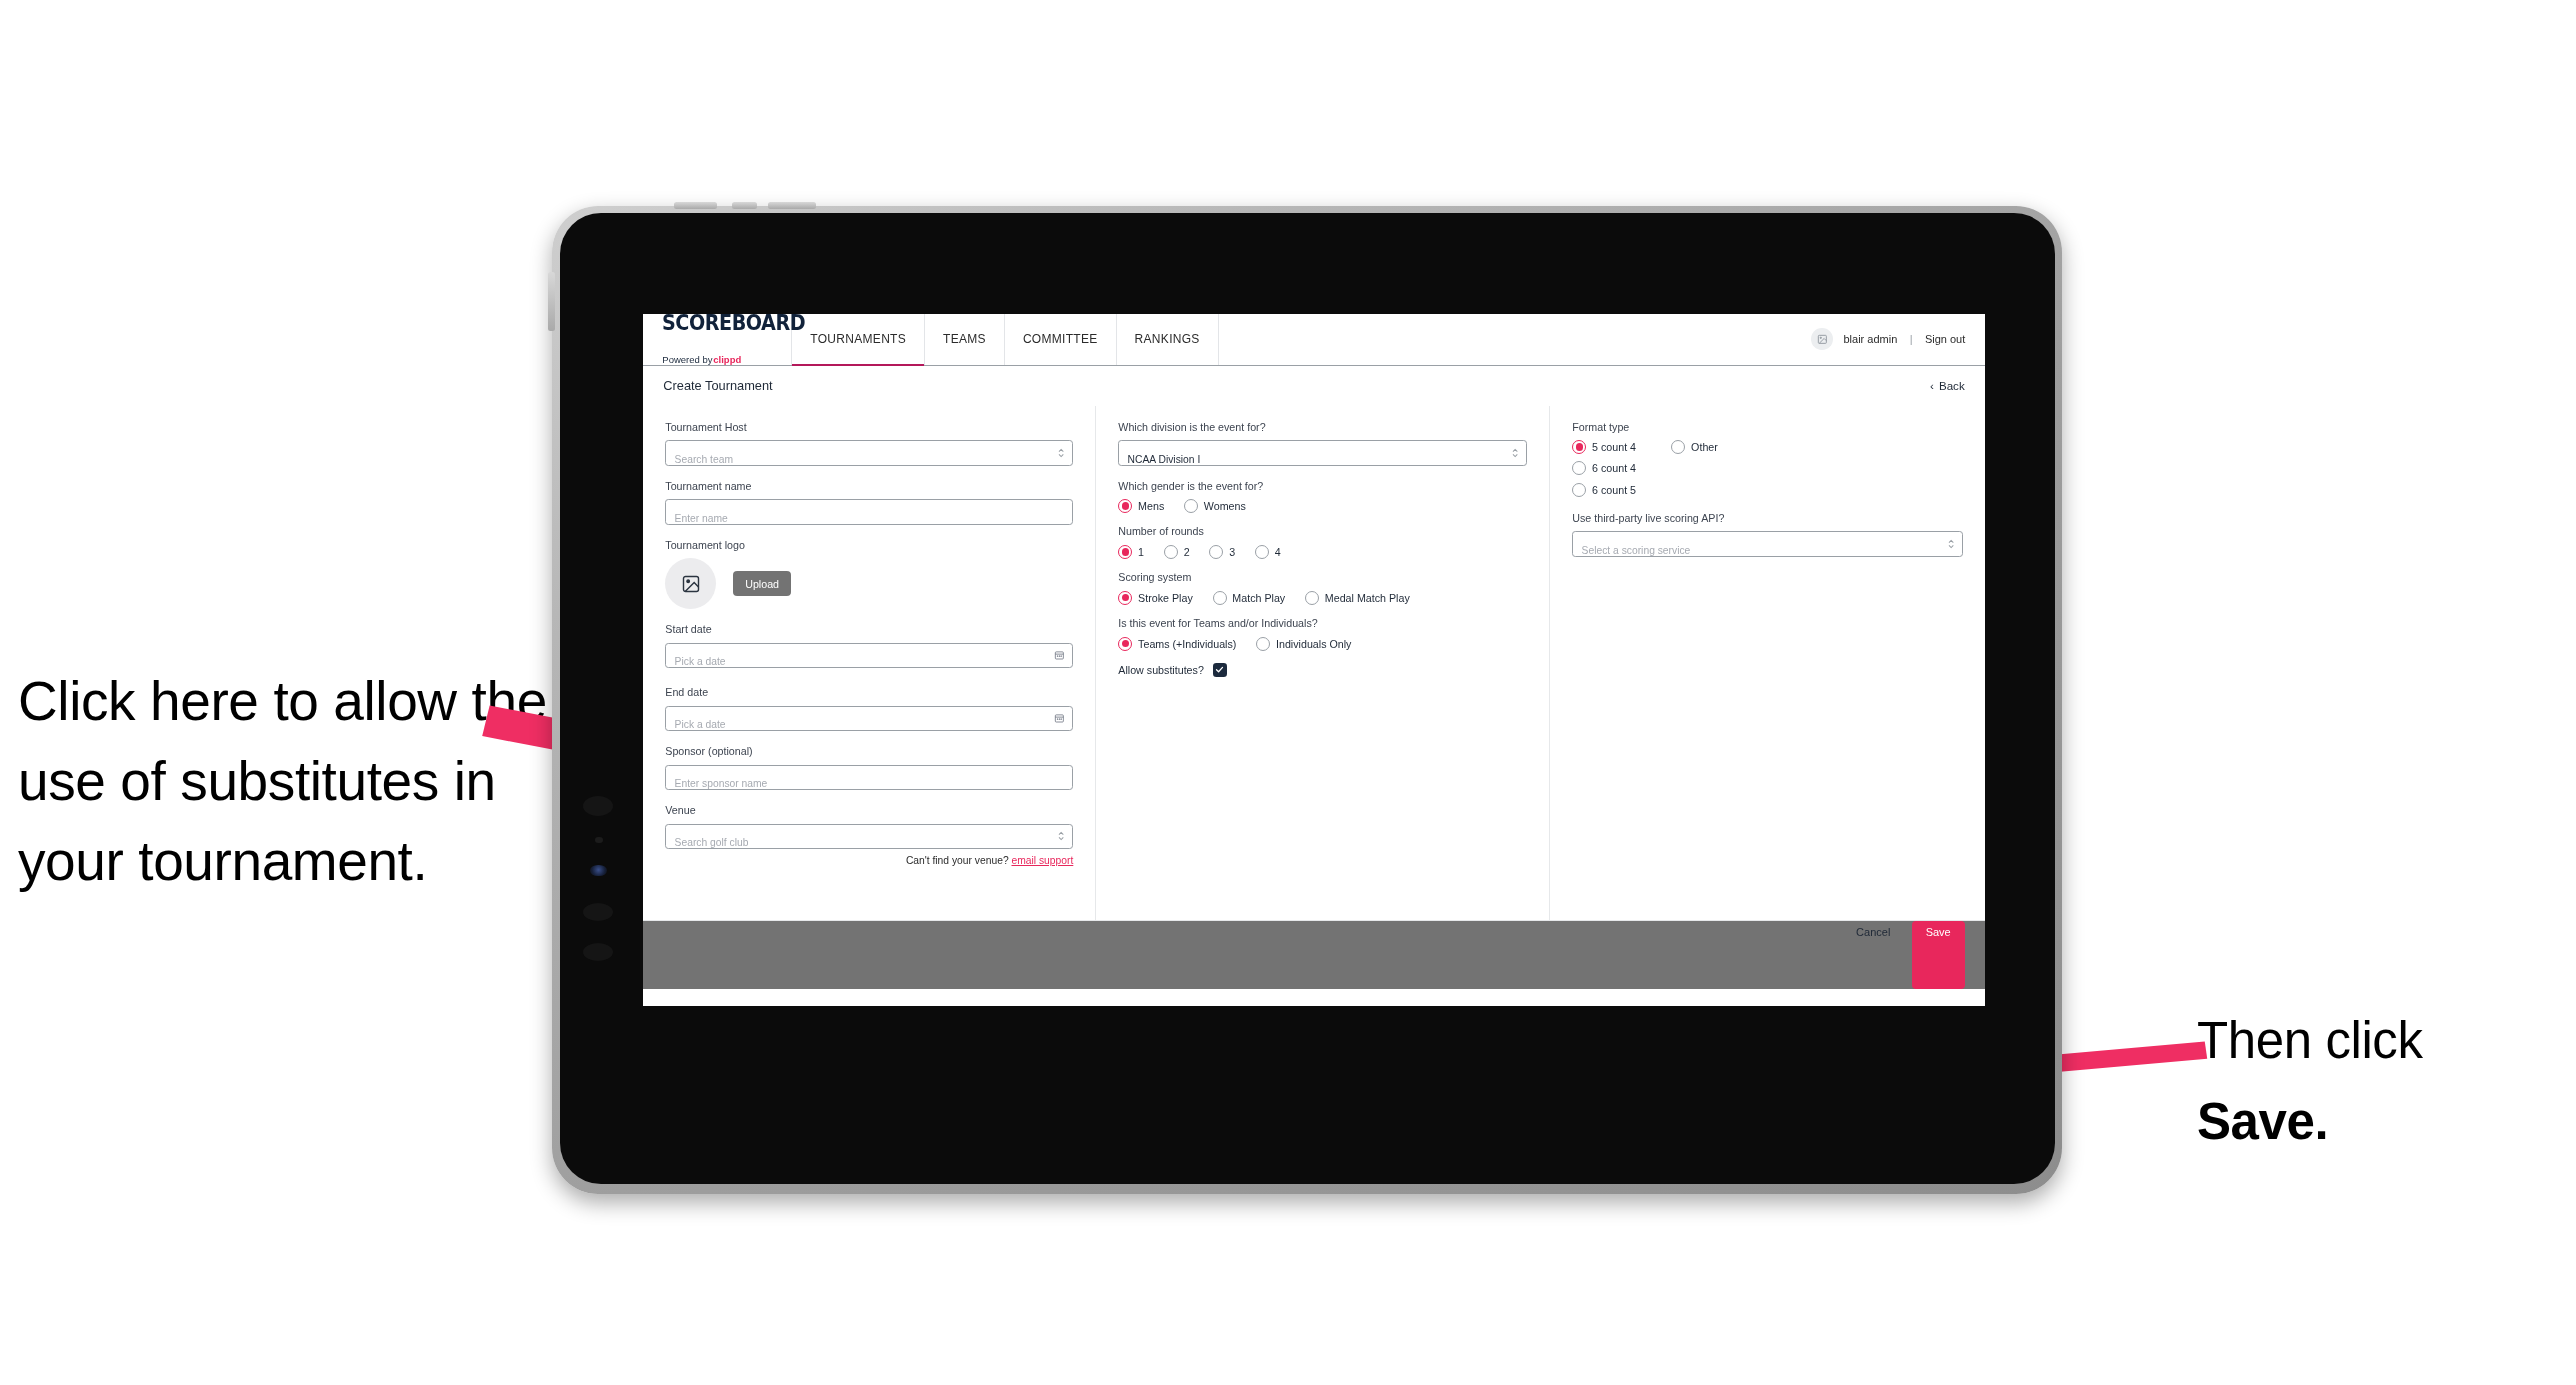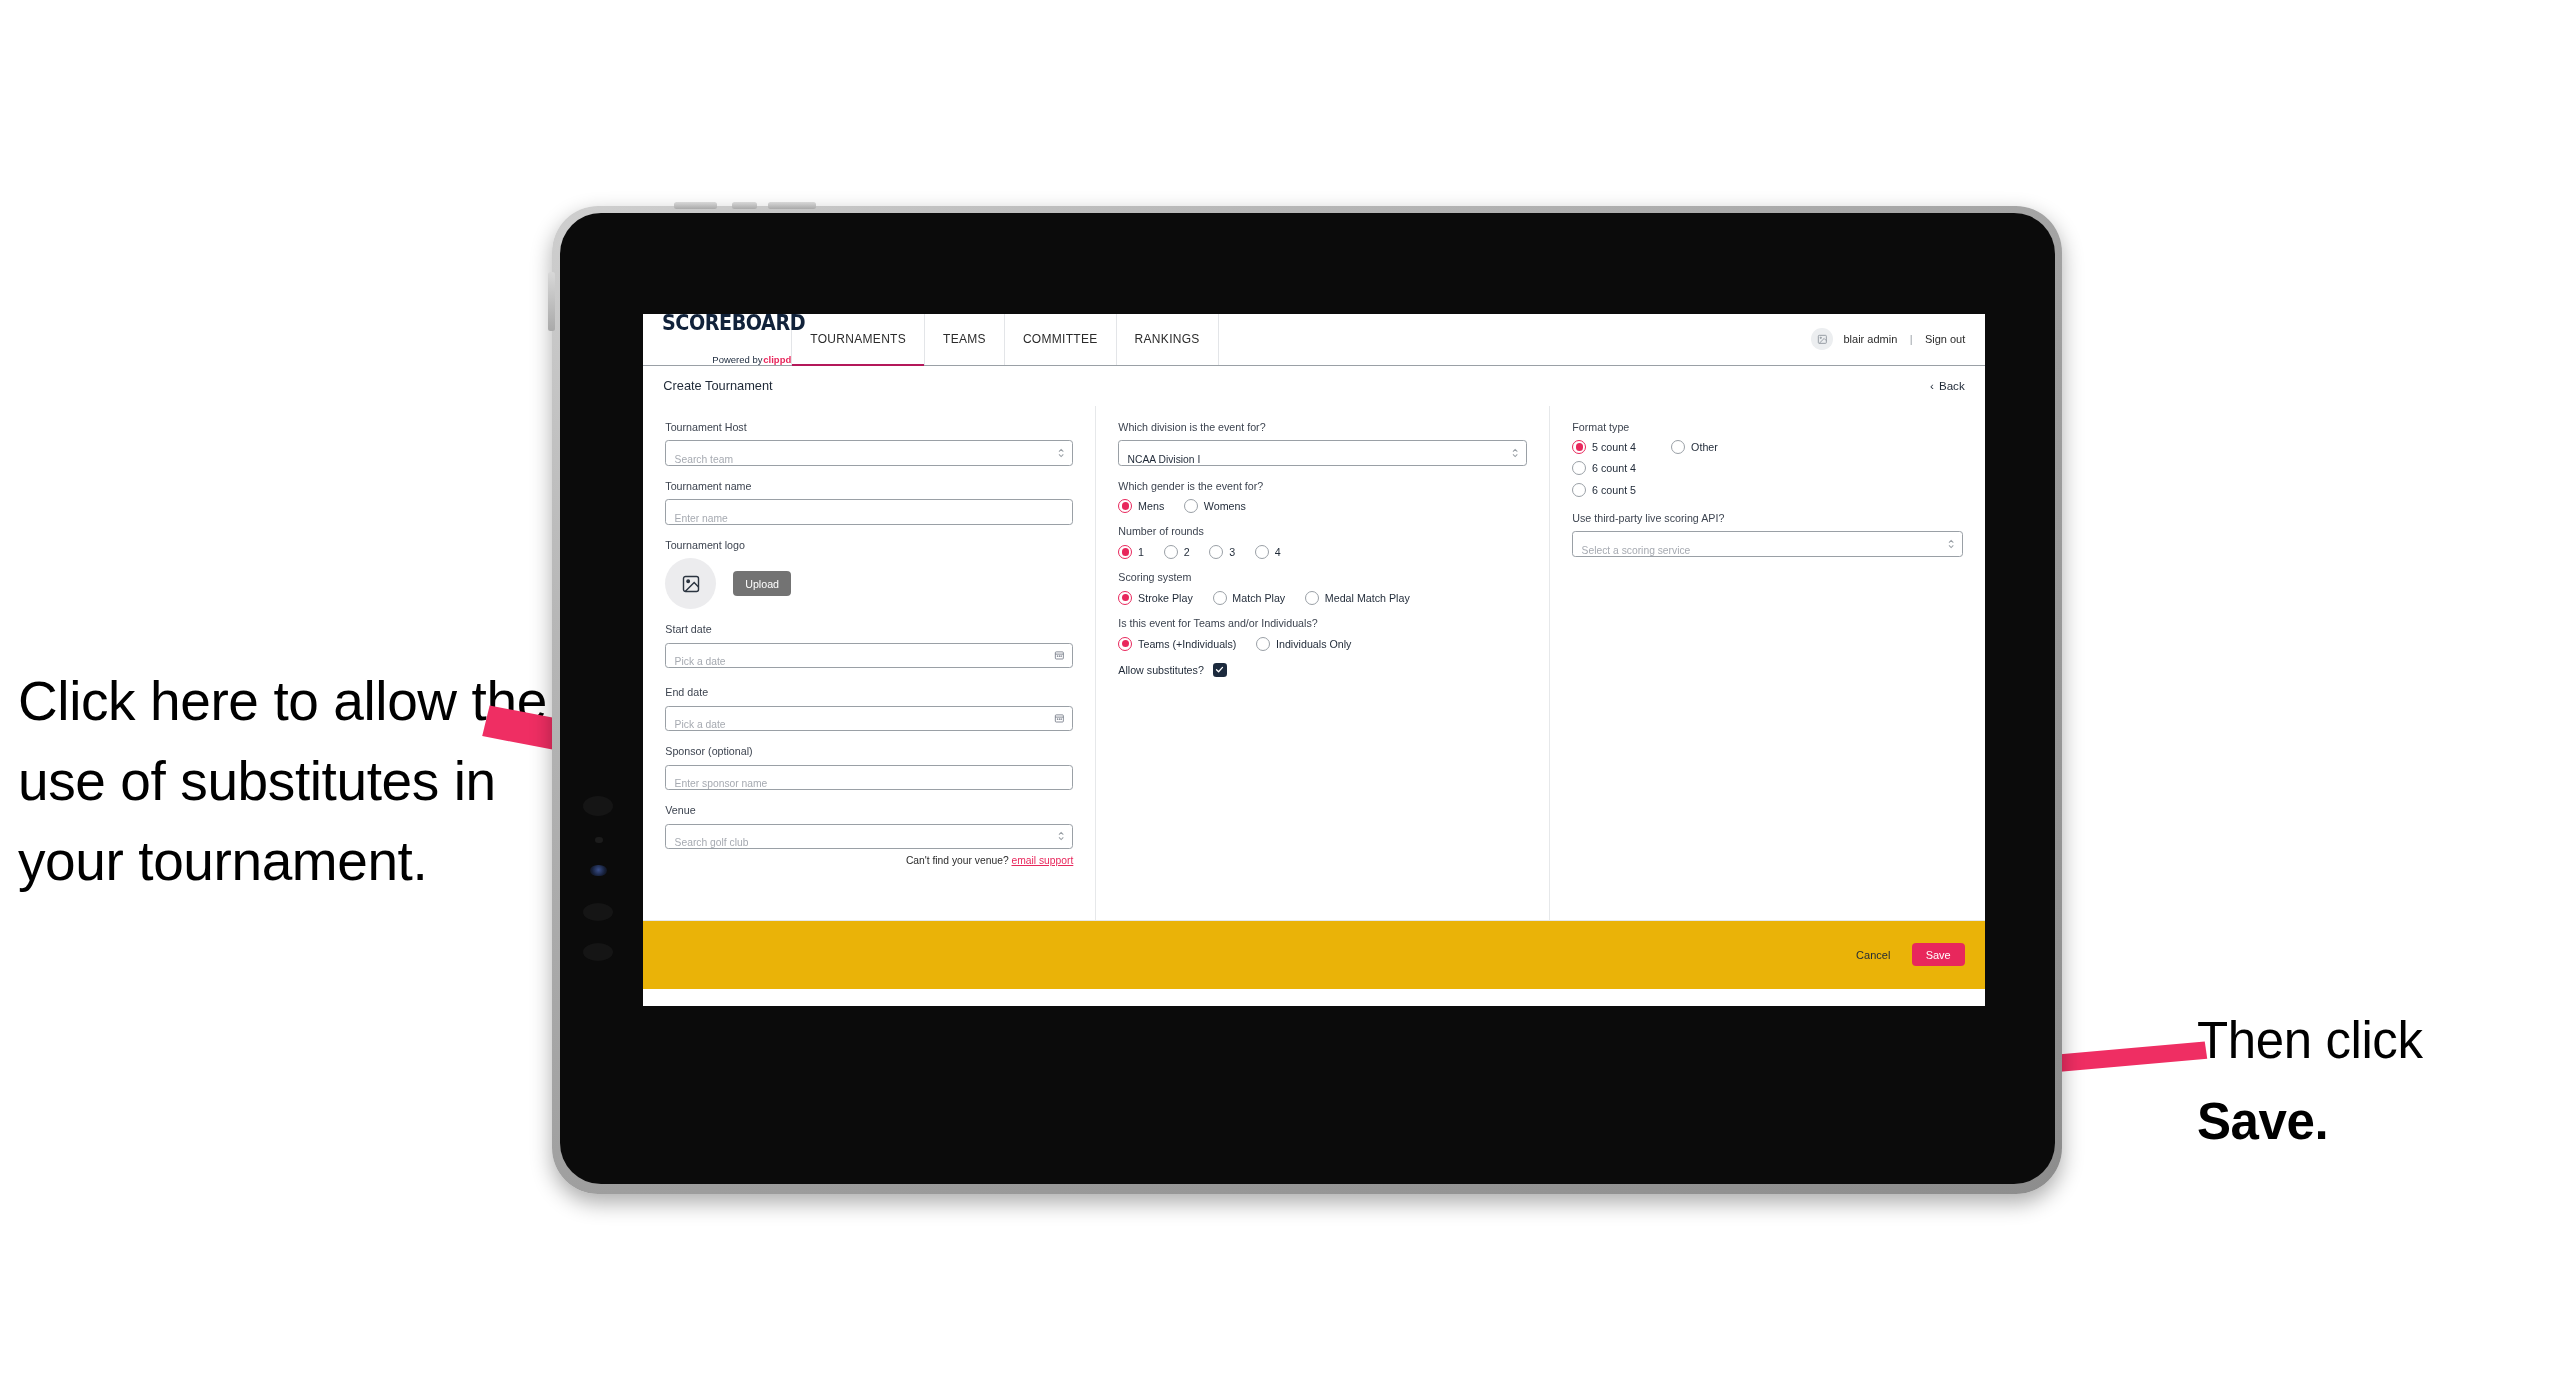--- a/index.html
+++ b/index.html
@@ -131,21 +131,20 @@
     color: #11223a;
     line-height: 1;
     transform: scaleX(0.93);
     transform-origin: left center;
   }
   #brand-sub {
     margin-top: 20px;
     font-size: 9.5px;
     color: #1c2a3d;
     white-space: nowrap;
-    text-align: right;
   }
   #brand-sub .clippd {
     color: #e8275c;
     font-weight: 700;
     margin-left: 0.8px;
   }
   .navtab {
     display: flex;
     align-items: center;
     padding: 0 18px;
@@ -347,25 +346,24 @@
     display: flex; align-items: center; justify-content: center;
     cursor: pointer;
     flex: none;
   }
 
   
   #footer {
     height: 68px;
     border-top: 0.8px solid #e6e8ea;
     display: flex;
-    align-items: center;
     justify-content: flex-end;
     padding-right: 20.6px;
     gap: 18px;
-    background: #eab308;
+    background: #737373;
   }
   #cancel-btn {
     font-size: 11px;
     color: #1f2937;
     cursor: pointer;
     padding: 5px 3.3px;
   }
   #save-btn {
     background: #e8275c;
     color: #ffffff;

